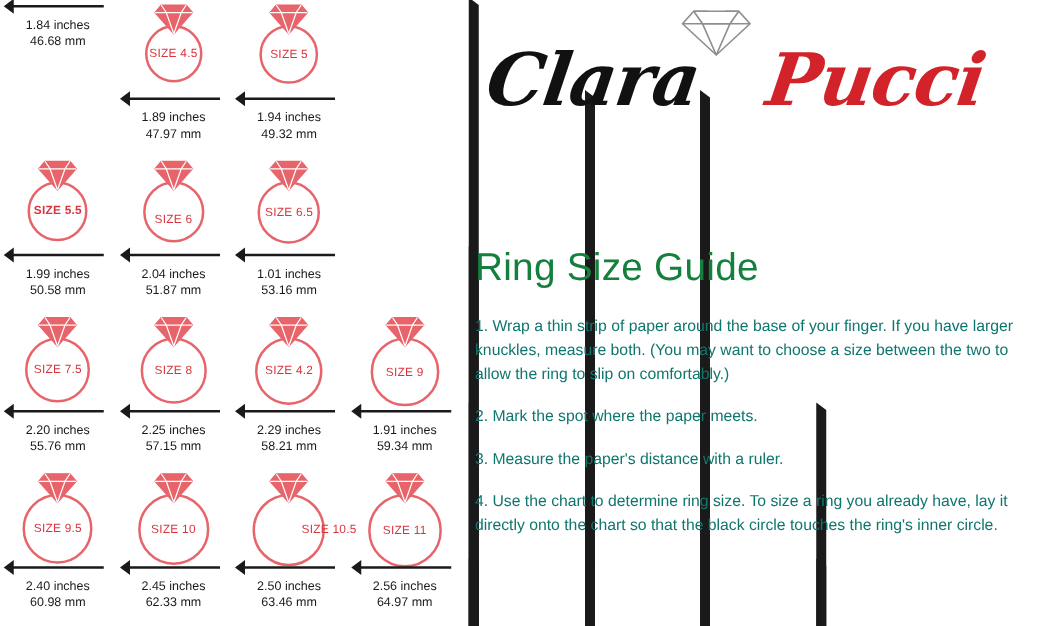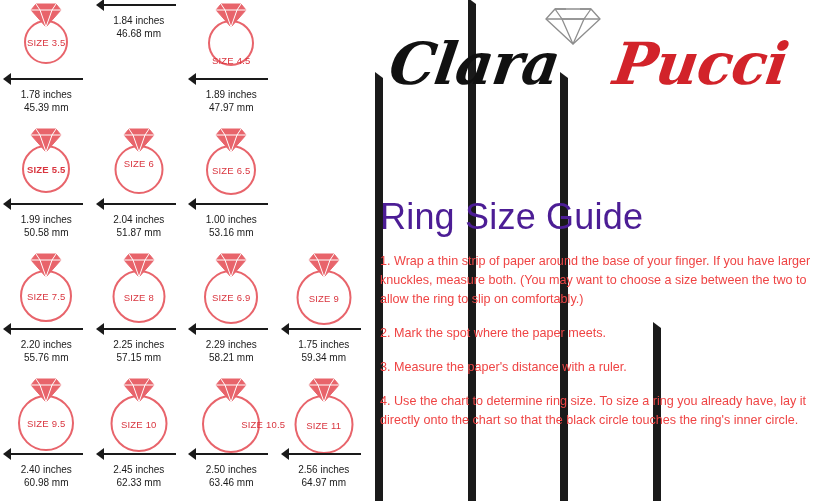--- a/index.html
+++ b/index.html
@@ -159,71 +159,46 @@
     font-size: 58px;
     color: #d2232a;
     letter-spacing: -1px;
     transform: skewX(-8deg);
   }
 
   .guide-title {
     position: absolute;
     left: 8px;
     top: 196px;
-    font-size: 36px;
-    color: #4c1d95;
+    font-size: 31px;
+    color: #15803d;
     letter-spacing: .2px;
   }
 
   .steps {
     position: absolute;
     left: 8px;
     top: 252px;
     width: 448px;
   }
   .step {
     font-size: 12.6px;
     line-height: 19px;
-    color: #ef4444;
+    color: #0f766e;
     margin-bottom: 15px;
   }
 </style>
 </head>
 <body>
 
 <div class="page">
 
   <div class="chart" id="chart">
       <div class="ring-row">
         <div class="ring-cell">
-          <div class="ring-art">
-            <div class="band" style="width:44px;height:44px;"></div>
-            <div class="gem"><svg viewBox="0 0 34 26" width="34" height="26">
-                <g fill="#e8646b" stroke="#e8646b" stroke-width="1">
-                  <path d="M2 8 L17 25 L32 8 L27 2 L7 2 Z"></path>
-                </g>
-                <g stroke="#ffffff" stroke-width="1" fill="none">
-                  <path d="M2 8 L32 8"></path>
-                  <path d="M7 2 L11 8 L17 25"></path>
-                  <path d="M27 2 L23 8 L17 25"></path>
-                </g>
-              </svg></div>
-            <div class="size-label" style="top:40px;">SIZE 3.5</div>
-          </div>
-          <div class="arrow-wrap">
-            <div class="arrow-line"></div>
-            <div class="arrow-head left"></div>
-            <div class="arrow-head right"></div>
-          </div>
-          <div class="meas">
-            <div>1.78 inches</div>
-            <div>45.39 mm</div>
-          </div>
-        </div>
-        <div class="ring-cell">
           <div class="arrow-wrap">
             <div class="arrow-line"></div>
             <div class="arrow-head left"></div>
             <div class="arrow-head right"></div>
           </div>
           <div class="meas">
             <div>1.84 inches</div>
             <div>46.68 mm</div>
           </div>
         </div>
@@ -233,32 +208,57 @@
             <div class="gem"><svg viewBox="0 0 34 26" width="34" height="26">
                 <g fill="#e8646b" stroke="#e8646b" stroke-width="1">
                   <path d="M2 8 L17 25 L32 8 L27 2 L7 2 Z"></path>
                 </g>
                 <g stroke="#ffffff" stroke-width="1" fill="none">
                   <path d="M2 8 L32 8"></path>
                   <path d="M7 2 L11 8 L17 25"></path>
                   <path d="M27 2 L23 8 L17 25"></path>
                 </g>
               </svg></div>
-            <div class="size-label" style="top:58px;">SIZE 4.5</div>
+            <div class="size-label" style="top:41px;">SIZE 4.5</div>
           </div>
           <div class="arrow-wrap">
             <div class="arrow-line"></div>
             <div class="arrow-head left"></div>
             <div class="arrow-head right"></div>
           </div>
           <div class="meas">
             <div>1.89 inches</div>
             <div>47.97 mm</div>
           </div>
         </div>
+        <div class="ring-cell">
+          <div class="ring-art">
+            <div class="band" style="width:47px;height:47px;"></div>
+            <div class="gem"><svg viewBox="0 0 34 26" width="34" height="26">
+                <g fill="#e8646b" stroke="#e8646b" stroke-width="1">
+                  <path d="M2 8 L17 25 L32 8 L27 2 L7 2 Z"></path>
+                </g>
+                <g stroke="#ffffff" stroke-width="1" fill="none">
+                  <path d="M2 8 L32 8"></path>
+                  <path d="M7 2 L11 8 L17 25"></path>
+                  <path d="M27 2 L23 8 L17 25"></path>
+                </g>
+              </svg></div>
+            <div class="size-label" style="top:41.5px;">SIZE 5</div>
+          </div>
+          <div class="arrow-wrap">
+            <div class="arrow-line"></div>
+            <div class="arrow-head left"></div>
+            <div class="arrow-head right"></div>
+          </div>
+          <div class="meas">
+            <div>1.94 inches</div>
+            <div>49.32 mm</div>
+          </div>
+        </div>
       </div>
       <div class="ring-row">
         <div class="ring-cell">
           <div class="ring-art">
             <div class="band" style="width:48px;height:48px;"></div>
             <div class="gem"><svg viewBox="0 0 34 26" width="34" height="26">
                 <g fill="#e8646b" stroke="#e8646b" stroke-width="1">
                   <path d="M2 8 L17 25 L32 8 L27 2 L7 2 Z"></path>
                 </g>
                 <g stroke="#ffffff" stroke-width="1" fill="none">
@@ -285,21 +285,21 @@
             <div class="gem"><svg viewBox="0 0 34 26" width="34" height="26">
                 <g fill="#e8646b" stroke="#e8646b" stroke-width="1">
                   <path d="M2 8 L17 25 L32 8 L27 2 L7 2 Z"></path>
                 </g>
                 <g stroke="#ffffff" stroke-width="1" fill="none">
                   <path d="M2 8 L32 8"></path>
                   <path d="M7 2 L11 8 L17 25"></path>
                   <path d="M27 2 L23 8 L17 25"></path>
                 </g>
               </svg></div>
-            <div class="size-label" style="top:36px;">SIZE 6</div>
+            <div class="size-label" style="top:49px;">SIZE 6</div>
           </div>
           <div class="arrow-wrap">
             <div class="arrow-line"></div>
             <div class="arrow-head left"></div>
             <div class="arrow-head right"></div>
           </div>
           <div class="meas">
             <div>2.04 inches</div>
             <div>51.87 mm</div>
           </div>
@@ -318,21 +318,21 @@
                 </g>
               </svg></div>
             <div class="size-label" style="top:43px;">SIZE 6.5</div>
           </div>
           <div class="arrow-wrap">
             <div class="arrow-line"></div>
             <div class="arrow-head left"></div>
             <div class="arrow-head right"></div>
           </div>
           <div class="meas">
-            <div>1.00 inches</div>
+            <div>1.01 inches</div>
             <div>53.16 mm</div>
           </div>
         </div>
       </div>
       <div class="ring-row">
         <div class="ring-cell">
           <div class="ring-art">
             <div class="band" style="width:52px;height:52px;"></div>
             <div class="gem"><svg viewBox="0 0 34 26" width="34" height="26">
                 <g fill="#e8646b" stroke="#e8646b" stroke-width="1">
@@ -387,21 +387,21 @@
             <div class="gem"><svg viewBox="0 0 34 26" width="34" height="26">
                 <g fill="#e8646b" stroke="#e8646b" stroke-width="1">
                   <path d="M2 8 L17 25 L32 8 L27 2 L7 2 Z"></path>
                 </g>
                 <g stroke="#ffffff" stroke-width="1" fill="none">
                   <path d="M2 8 L32 8"></path>
                   <path d="M7 2 L11 8 L17 25"></path>
                   <path d="M27 2 L23 8 L17 25"></path>
                 </g>
               </svg></div>
-            <div class="size-label" style="top:45px;">SIZE 6.9</div>
+            <div class="size-label" style="top:45px;">SIZE 4.2</div>
           </div>
           <div class="arrow-wrap">
             <div class="arrow-line"></div>
             <div class="arrow-head left"></div>
             <div class="arrow-head right"></div>
           </div>
           <div class="meas">
             <div>2.29 inches</div>
             <div>58.21 mm</div>
           </div>
@@ -420,21 +420,21 @@
                 </g>
               </svg></div>
             <div class="size-label" style="top:45.5px;">SIZE 9</div>
           </div>
           <div class="arrow-wrap">
             <div class="arrow-line"></div>
             <div class="arrow-head left"></div>
             <div class="arrow-head right"></div>
           </div>
           <div class="meas">
-            <div>1.75 inches</div>
+            <div>1.91 inches</div>
             <div>59.34 mm</div>
           </div>
         </div>
       </div>
       <div class="ring-row">
         <div class="ring-cell">
           <div class="ring-art">
             <div class="band" style="width:56px;height:56px;"></div>
             <div class="gem"><svg viewBox="0 0 34 26" width="34" height="26">
                 <g fill="#e8646b" stroke="#e8646b" stroke-width="1">

